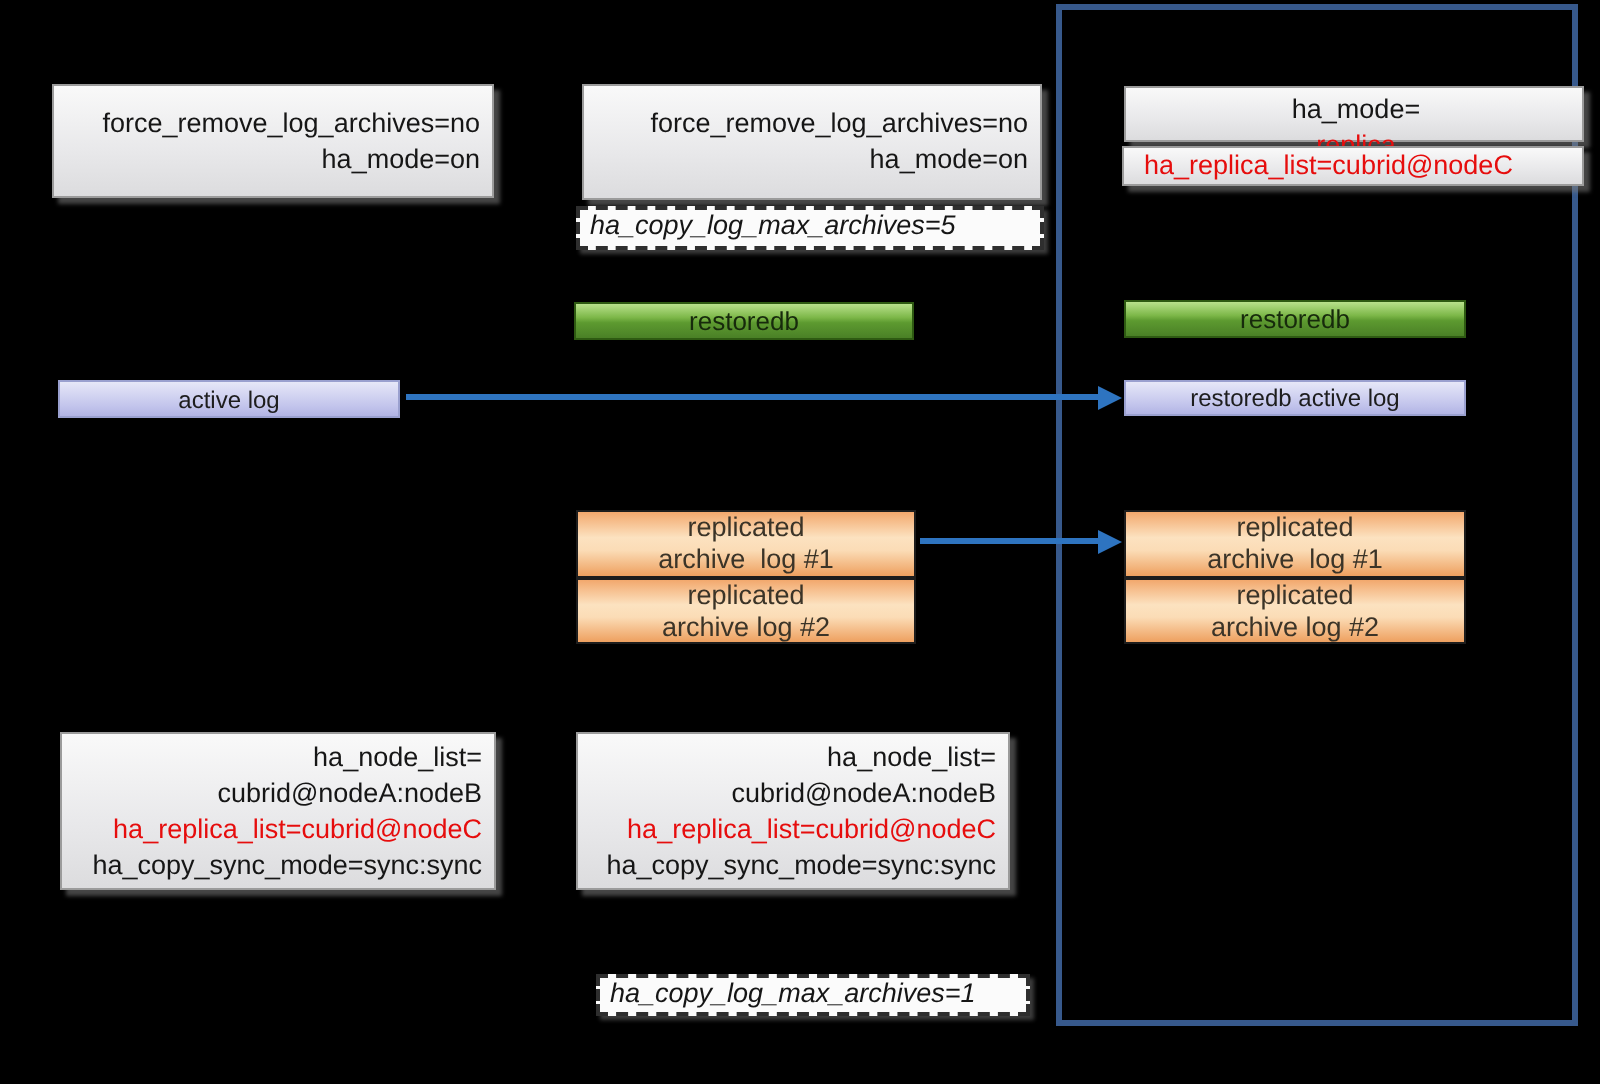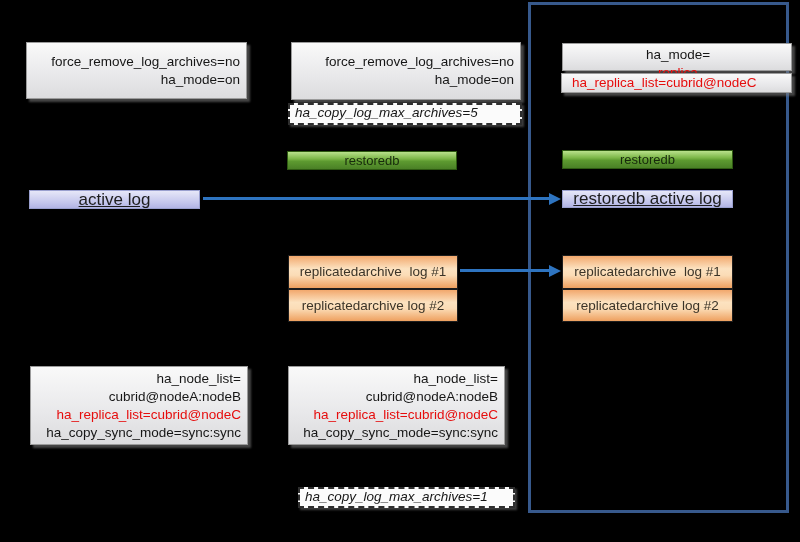--- a/index.html
+++ b/index.html
@@ -49,31 +49,30 @@
     font-size:13px;
     z-index:3;
   }
 
   
   .lav-box{
     background:linear-gradient(#e6e7f8,#c3c5ec 70%,#b2b4e4);
     border:1px solid #9aa0cf;
     color:#1d1d1d;
     display:flex;align-items:center;justify-content:center;
-    font-size:17px;
+    font-size:12px;
     z-index:3;
-    text-decoration:underline;
   }
 
   
   .orange-box{
     background:linear-gradient(180deg,#f2a86d 0%,#fce2c0 40%,#fbdcb6 60%,#eea05f 100%);
     border:1px solid #1d1d1d;
     color:#3b3428;
-    display:flex;flex-direction:row;align-items:center;justify-content:center;
+    display:flex;flex-direction:column;align-items:center;justify-content:center;
     font-size:13.5px;line-height:16px;
     text-align:center;
     z-index:3;
   }
 
   
   .panel{
     border:3px solid #37598c;
     background:transparent;
     z-index:1;

